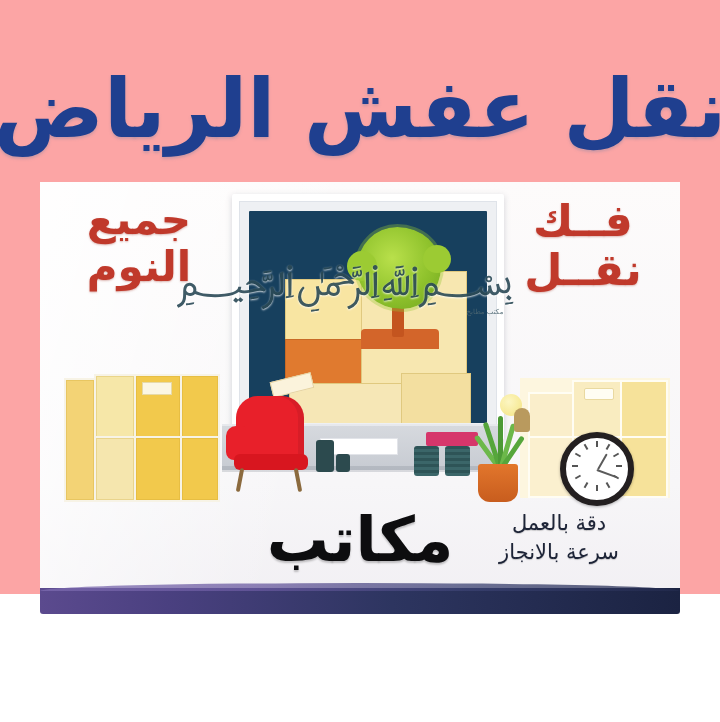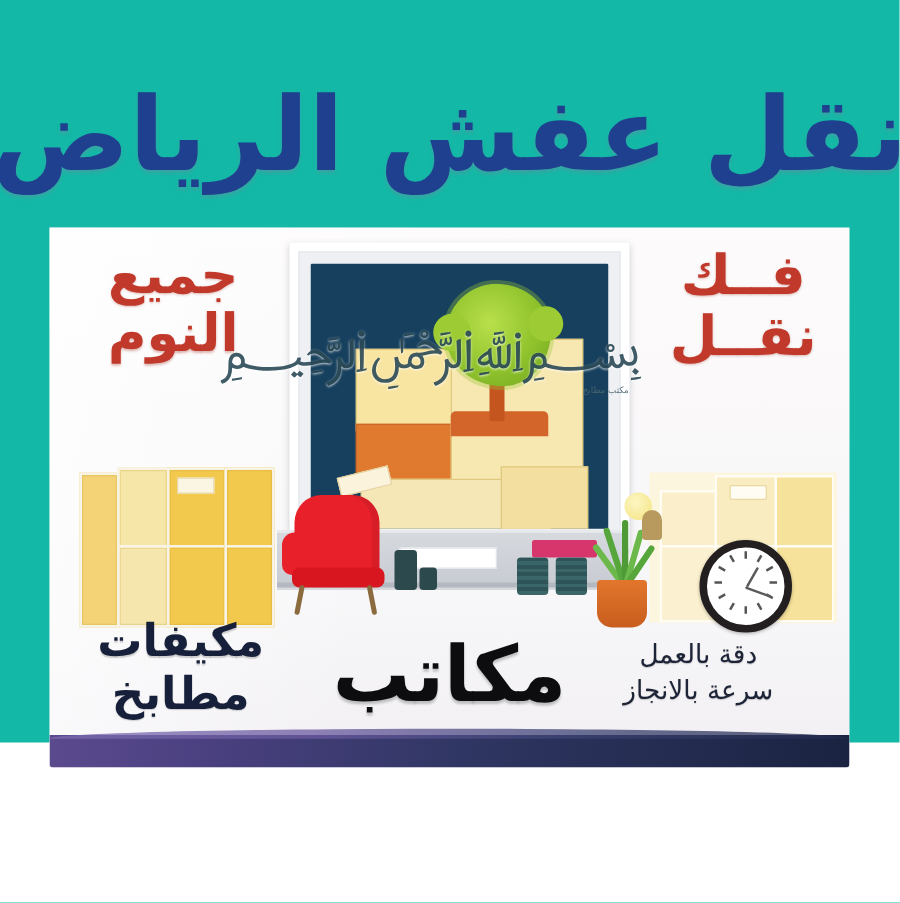--- a/index.html
+++ b/index.html
@@ -6,21 +6,21 @@
   html,body{margin:0;padding:0;}
   body{
     width:720px;height:722px;
     background:#ffffff;
     font-family:"DejaVu Sans","Liberation Sans",sans-serif;
     overflow:hidden;
     position:relative;
   }
   .poster{
     position:absolute;left:0;top:0;width:720px;height:594px;
-    background:#14b8a6;
+    background:#fca5a5;
   }
 
   
   .headline{
     position:absolute;left:0;top:48px;width:720px;height:120px;
     display:flex;align-items:center;justify-content:center;
     color:#1f3f8f;
     font-size:82px;font-weight:bold;
     letter-spacing:-1px;
     text-shadow:0 2px 3px rgba(120,130,160,.35);
@@ -53,21 +53,21 @@
 
   
   .side-red{
     position:absolute;
     color:#c0392b;
     font-weight:bold;
     line-height:1.12;
     direction:rtl;text-align:center;
     text-shadow:0 1px 2px rgba(160,60,50,.35);
   }
-  .side-red.right{ right:0;top:14px;width:170px;font-size:44px;}
+  .side-red.right{ right:12px;top:14px;width:170px;font-size:44px;}
   .side-red.left { left:14px; top:14px;width:170px;font-size:42px;}
   .side-red .ln{display:block;white-space:nowrap;}
   .side-red.right .ln.l1{letter-spacing:10px;}
   .side-red.right .ln.l2{letter-spacing:6px;}
   .side-red.left  .ln.l2{letter-spacing:4px;}
 
   
   .bl-stack{
     position:absolute;left:10px;bottom:38px;width:190px;
     direction:rtl;text-align:center;color:#17203a;
@@ -402,24 +402,20 @@
     <div class="side-red right">
       <span class="ln l1">فــك</span>
       <span class="ln l2">نقــل</span>
     </div>
 
     <div class="side-red left">
       <span class="ln l1">جميع</span>
       <span class="ln l3">النوم</span>
     </div>
 
-    <div class="bl-stack">
-      <span class="ln l1">مكيفات</span>
-      <span class="ln l2">مطابخ</span>
-    </div>
 
     <div class="center-word">مكاتب</div>
 
     <div class="br-stack">
       <span class="ln">دقة بالعمل</span>
       <span class="ln">سرعة بالانجاز</span>
     </div>
 
     <div class="bottom-strip"></div>
   </div>

